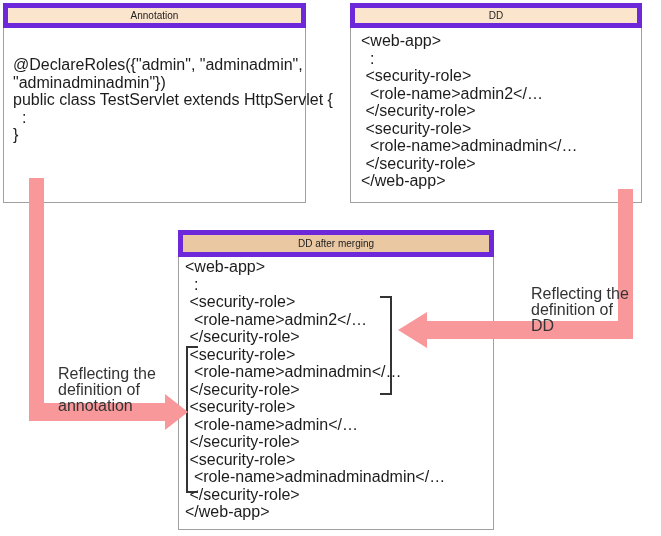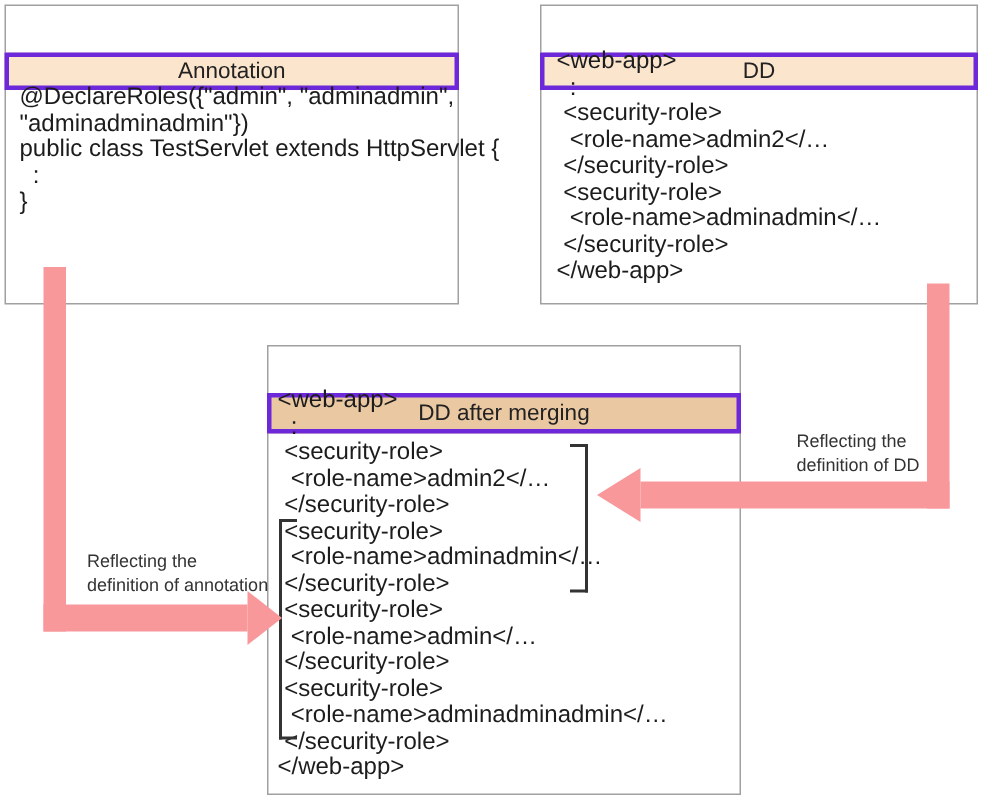--- a/index.html
+++ b/index.html
@@ -16,27 +16,26 @@
     box-sizing: border-box;
     border: 1px solid #a0a0a2;
     background: #ffffff;
   }
   .panel-header {
     position: absolute;
     left: -1px;
     right: -1px;
     top: -1px;
     box-sizing: border-box;
-    border: 3px solid #6d28d9;
+    border: 5px solid #6d28d9;
     display: flex;
     align-items: center;
     justify-content: center;
-    font-size: 15px;
+    font-size: 10px;
     color: #222222;
-    margin-top: 32px;
   }
   .hdr-light { background: #fbe5cd; }
   .hdr-dark  { background: #eac8a2; }
   .panel-code {
     position: absolute;
     white-space: pre;
     font-size: 16px;
     line-height: 17.5px;
     color: #1c1c1c;
   }
@@ -59,40 +58,40 @@
     border-bottom: 2px solid #333333;
   }
   .bracket-left {
     border-top: 2px solid #333333;
     border-left: 2px solid #333333;
     border-bottom: 2px solid #333333;
   }
   .flow-label {
     position: absolute;
     white-space: pre-line;
-    font-size: 12px;
+    font-size: 16px;
     line-height: 16px;
     color: #333333;
   }
 </style>
 </head>
 <body>
 
 <div id="stage">
 
   <div class="panel" style="left:3px; top:3px; width:303px; height:200px;">
     <div class="panel-header hdr-light" style="height:25px;">Annotation</div>
     <div class="panel-code" style="left:9px; top:52px; right:2px;">@DeclareRoles({"admin", "adminadmin",
 "adminadminadmin"})
 public class TestServlet extends HttpServlet {
   :
 }</div>
   </div>
 
-  <div class="panel" style="left:360px; top:3px; width:292px; height:200px;">
+  <div class="panel" style="left:350px; top:3px; width:292px; height:200px;">
     <div class="panel-header hdr-light" style="height:25px;">DD</div>
     <div class="panel-code" style="left:10px; top:28px; right:2px;">&lt;web-app&gt;
   :
  &lt;security-role&gt;
   &lt;role-name&gt;admin2&lt;/…
  &lt;/security-role&gt;
  &lt;security-role&gt;
   &lt;role-name&gt;adminadmin&lt;/…
  &lt;/security-role&gt;
 &lt;/web-app&gt;</div>

